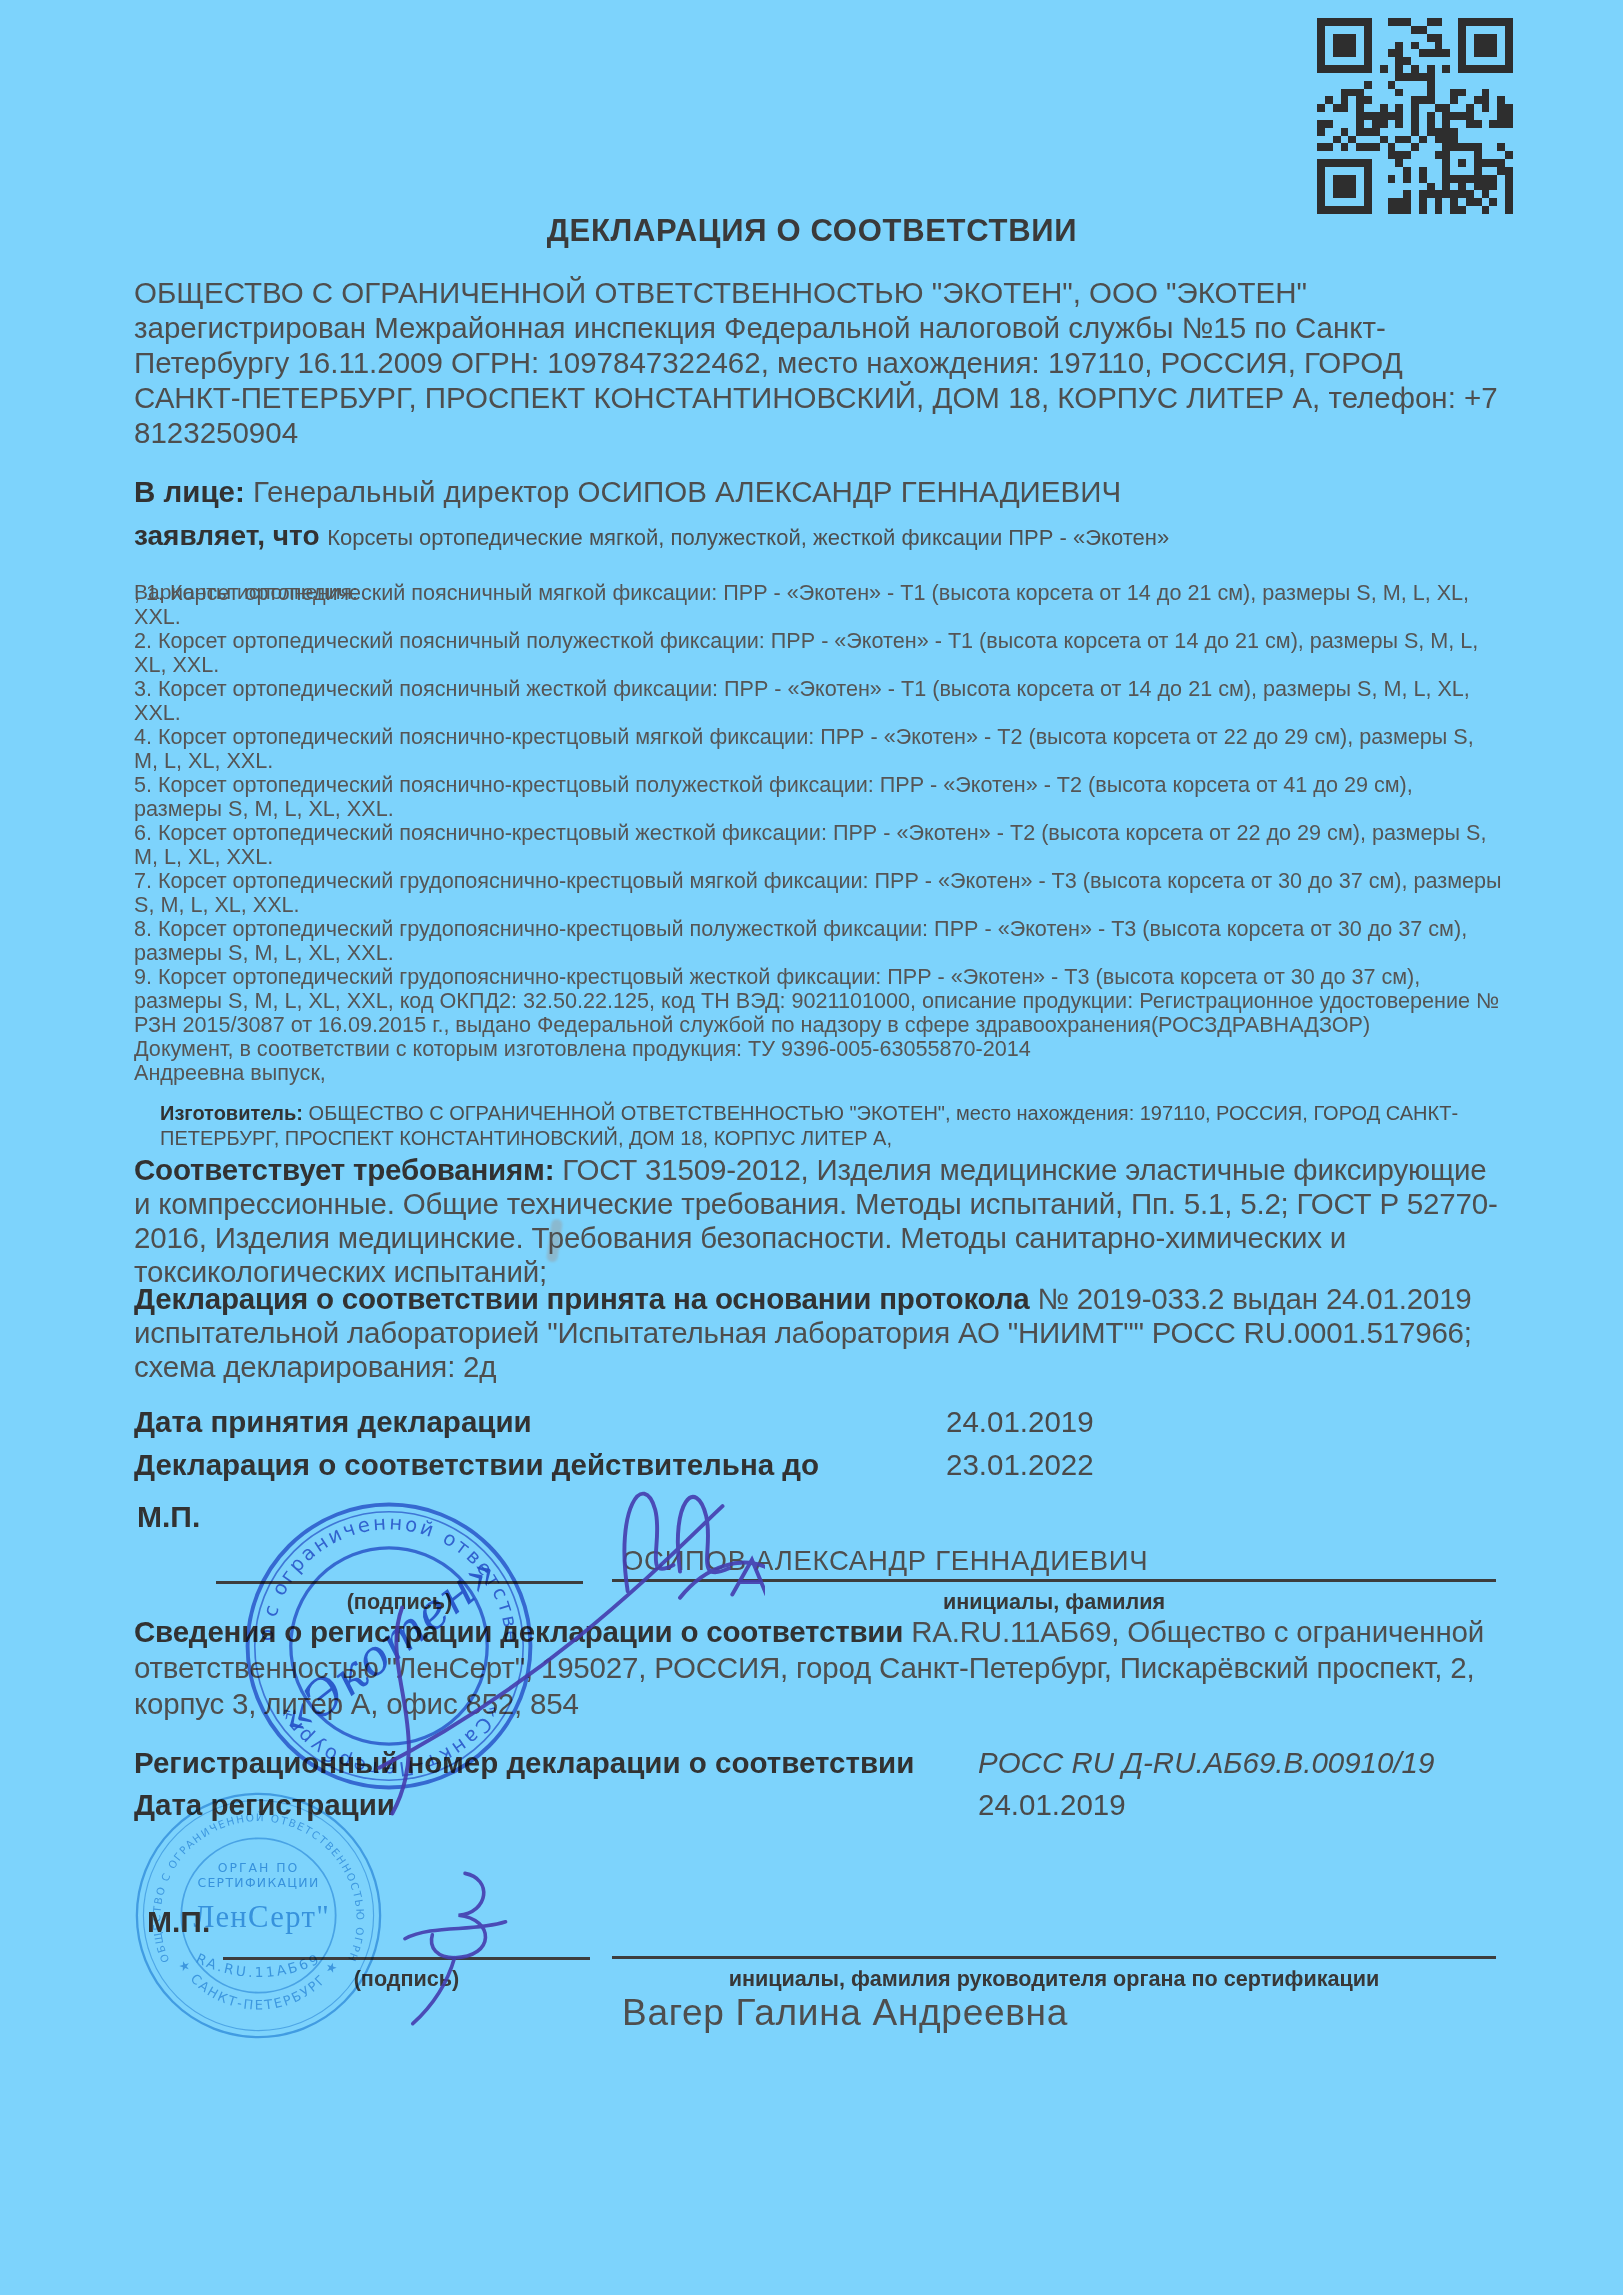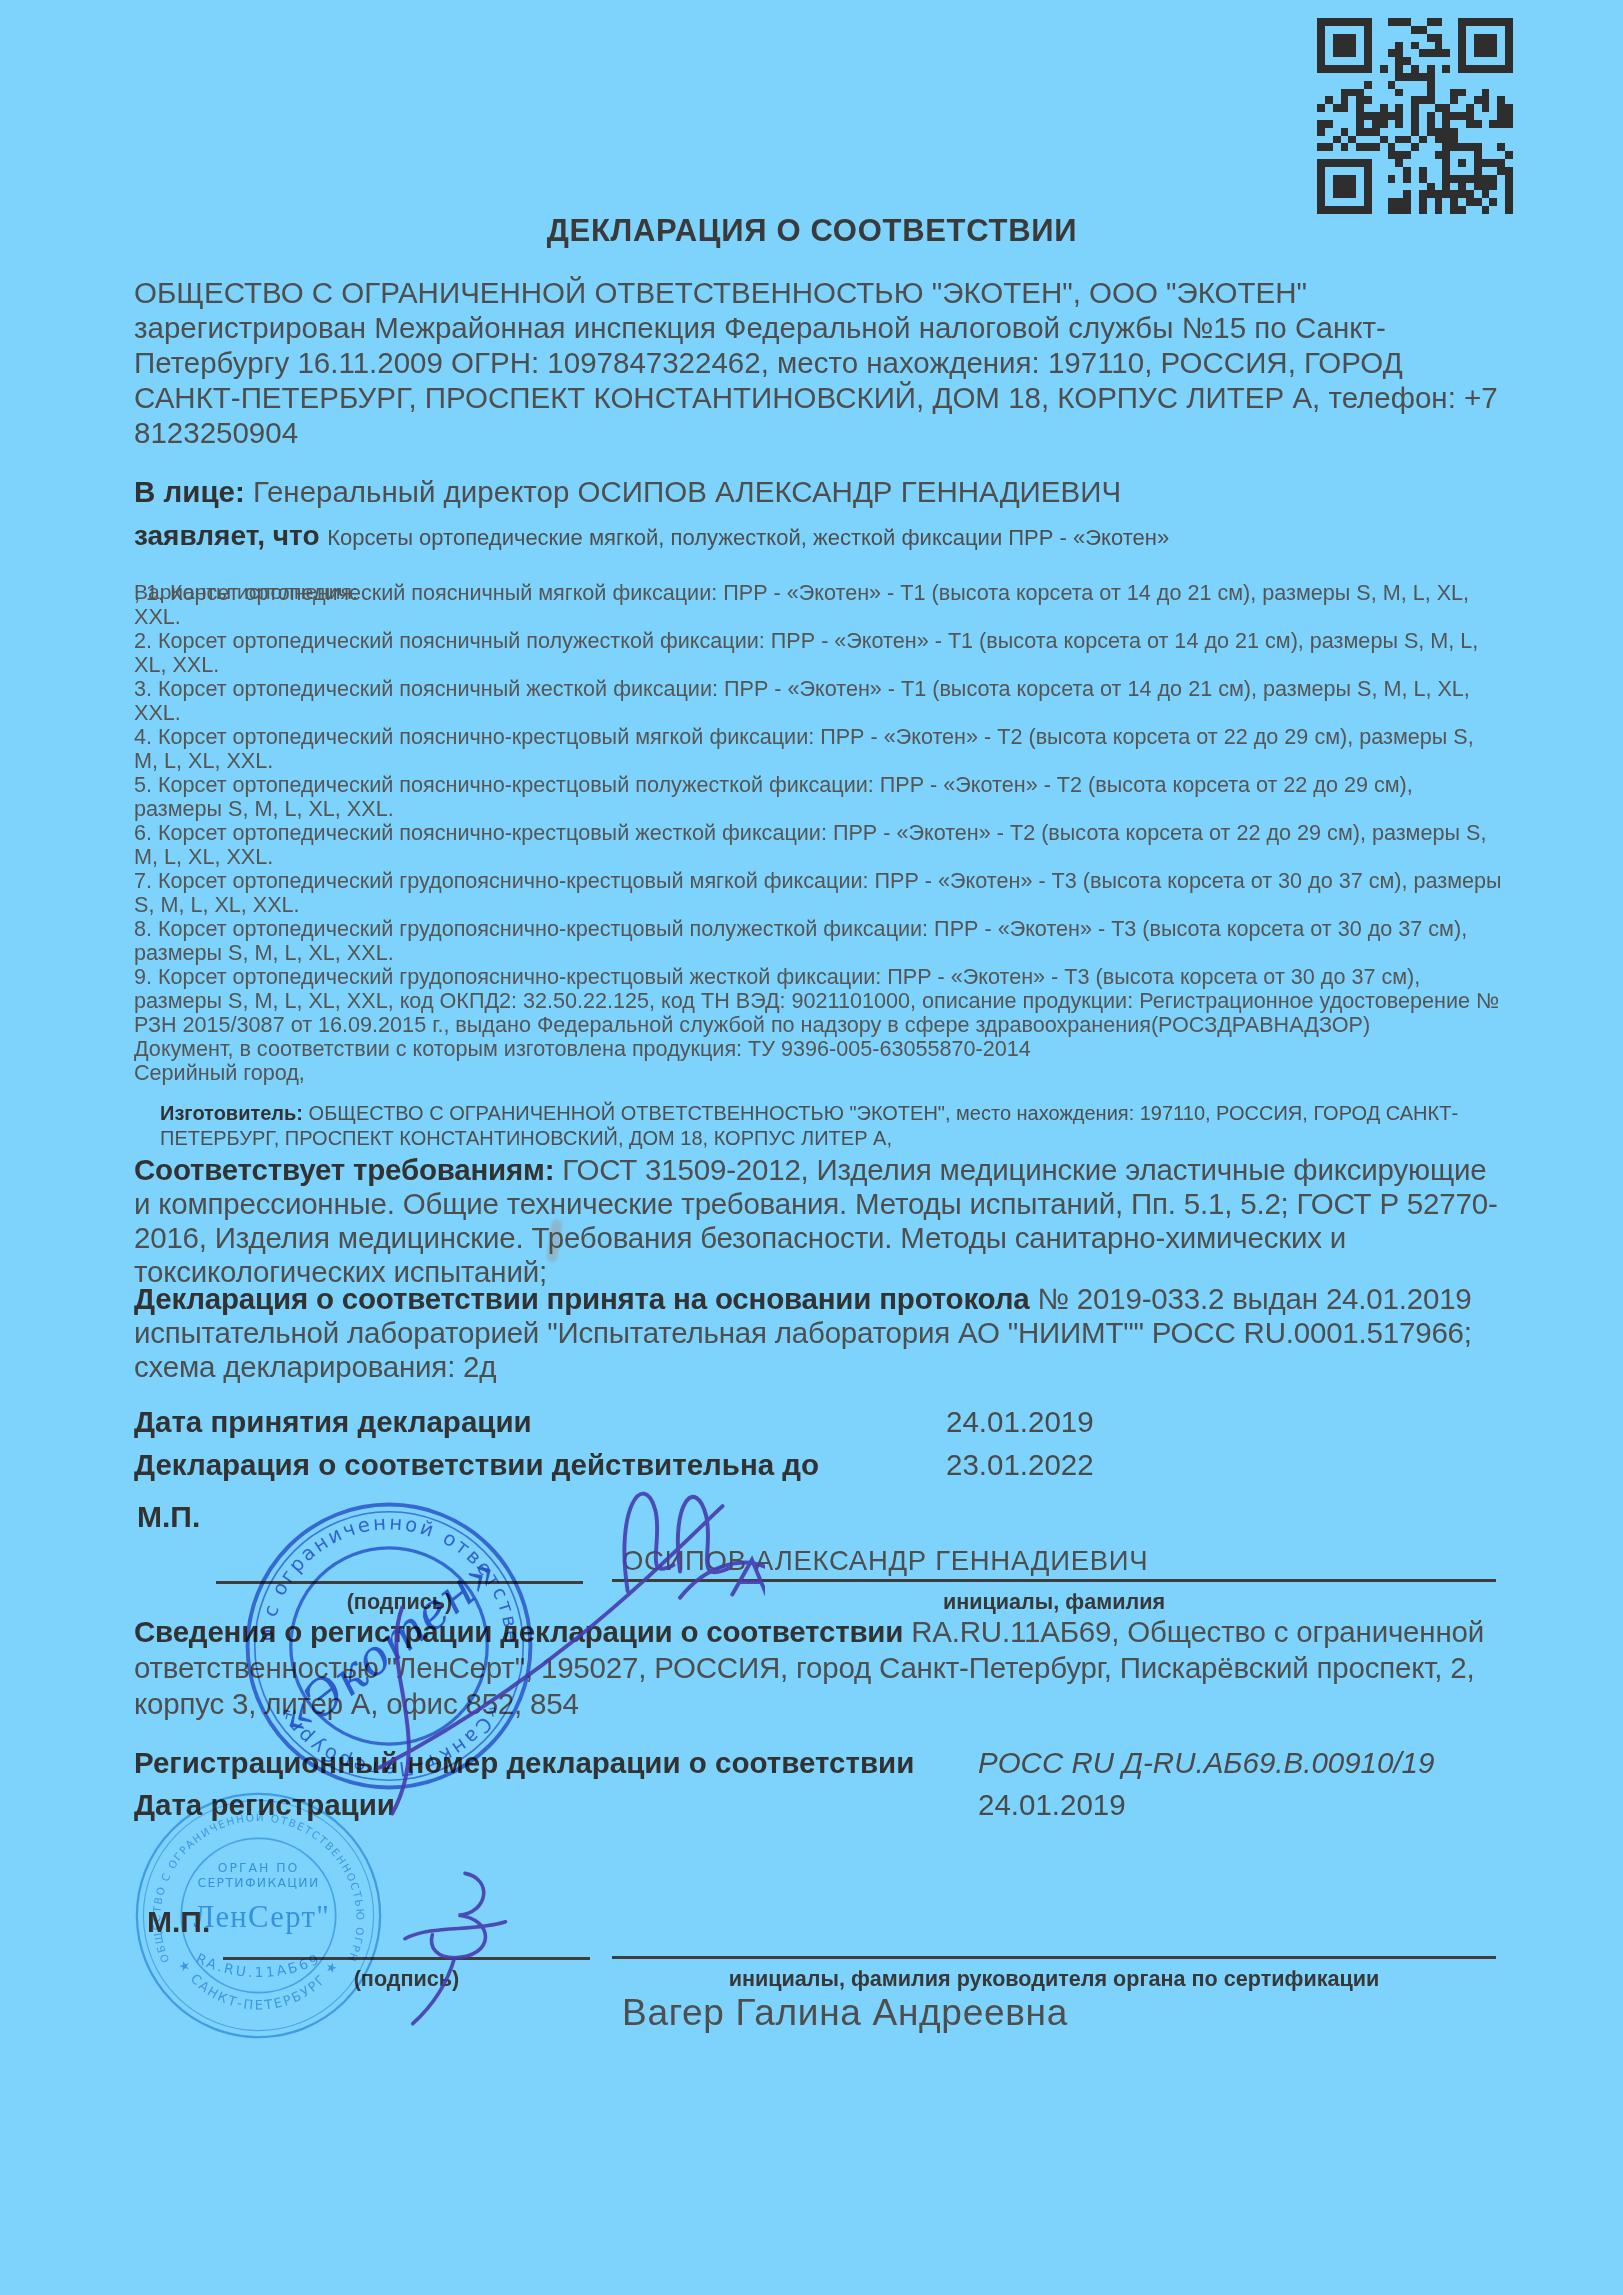--- a/index.html
+++ b/index.html
@@ -353,27 +353,27 @@
     <b>В лице:</b>
     <span>Генеральный директор ОСИПОВ АЛЕКСАНДР ГЕННАДИЕВИЧ</span>
   </div>
 
   <div class="abs variants-label">Варианты исполнения:</div>
   <div class="abs variants">
       <div>, 1. Корсет ортопедический поясничный мягкой фиксации: ПРР - «Экотен» - Т1 (высота корсета от 14 до 21 см), размеры S, M, L, XL, XXL.</div>
       <div>2. Корсет ортопедический поясничный полужесткой фиксации: ПРР - «Экотен» - Т1 (высота корсета от 14 до 21 см), размеры S, M, L, XL, XXL.</div>
       <div>3. Корсет ортопедический поясничный жесткой фиксации: ПРР - «Экотен» - Т1 (высота корсета от 14 до 21 см), размеры S, M, L, XL, XXL.</div>
       <div>4. Корсет ортопедический пояснично-крестцовый мягкой фиксации: ПРР - «Экотен» - Т2 (высота корсета от 22 до 29 см), размеры S, M, L, XL, XXL.</div>
-      <div>5. Корсет ортопедический пояснично-крестцовый полужесткой фиксации: ПРР - «Экотен» - Т2 (высота корсета от 22 до 29 см), размеры S, M, L, XL, XXL.</div>
+      <div>5. Корсет ортопедический пояснично-крестцовый полужесткой фиксации: ПРР - «Экотен» - Т2 (высота корсета от 41 до 29 см), размеры S, M, L, XL, XXL.</div>
       <div>6. Корсет ортопедический пояснично-крестцовый жесткой фиксации: ПРР - «Экотен» - Т2 (высота корсета от 22 до 29 см), размеры S, M, L, XL, XXL.</div>
       <div>7. Корсет ортопедический грудопояснично-крестцовый мягкой фиксации: ПРР - «Экотен» - Т3 (высота корсета от 30 до 37 см), размеры S, M, L, XL, XXL.</div>
       <div>8. Корсет ортопедический грудопояснично-крестцовый полужесткой фиксации: ПРР - «Экотен» - Т3 (высота корсета от 30 до 37 см), размеры S, M, L, XL, XXL.</div>
       <div>9. Корсет ортопедический грудопояснично-крестцовый жесткой фиксации: ПРР - «Экотен» - Т3 (высота корсета от 30 до 37 см), размеры S, M, L, XL, XXL, код ОКПД2: 32.50.22.125, код ТН ВЭД: 9021101000, описание продукции: Регистрационное удостоверение № РЗН 2015/3087 от 16.09.2015 г., выдано Федеральной службой по надзору в сфере здравоохранения(РОСЗДРАВНАДЗОР)</div>
       <div>Документ, в соответствии с которым изготовлена продукция: ТУ 9396-005-63055870-2014</div>
-      <div>Серийный город,</div>
+      <div>Андреевна выпуск,</div>
     </div>
 
   <div class="abs manufacturer">
     <b>Изготовитель:</b>
     <span>ОБЩЕСТВО С ОГРАНИЧЕННОЙ ОТВЕТСТВЕННОСТЬЮ "ЭКОТЕН", место нахождения: 197110, РОССИЯ, ГОРОД САНКТ-ПЕТЕРБУРГ, ПРОСПЕКТ КОНСТАНТИНОВСКИЙ, ДОМ 18, КОРПУС ЛИТЕР А,</span>
   </div>
 
   <div class="smudge"></div>
 
   <div class="abs complies">

